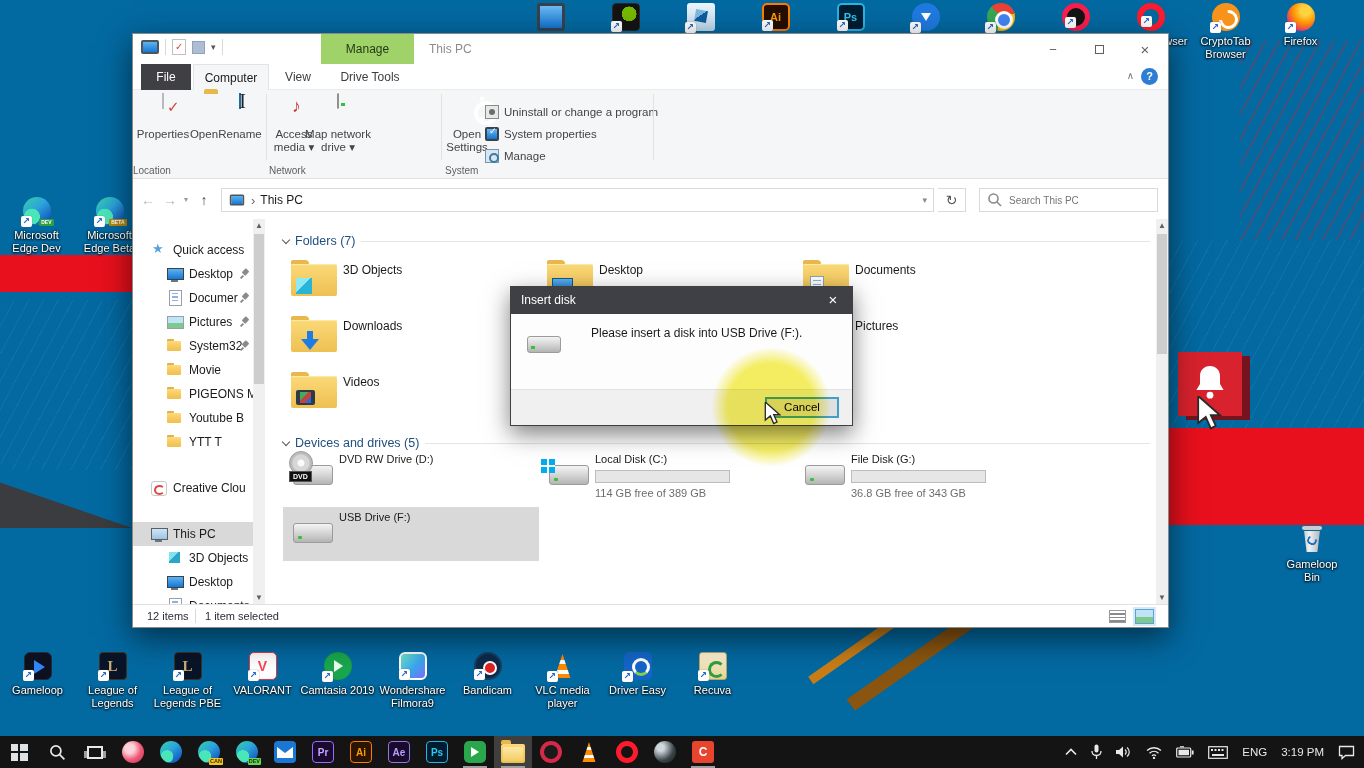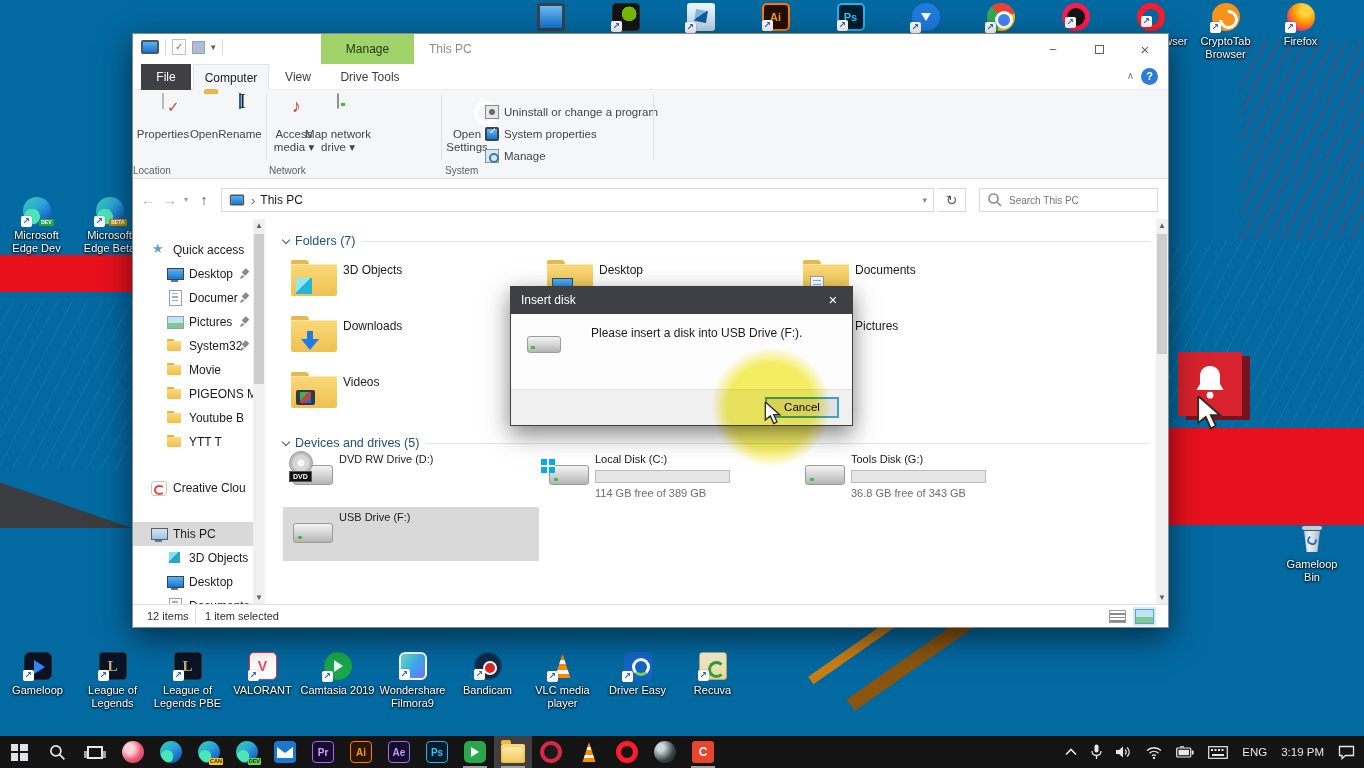--- a/index.html
+++ b/index.html
@@ -777,21 +777,21 @@
               <span class="dname">Local Disk (C:)</span>
               <span class="dbar"><span class="fill" style="width: 70.7%;"></span></span>
               <span class="dsub">114 GB free of 389 GB</span>
             </div>
 
 
             <div class="tile">
 
               <span class="drv"></span>
 
-              <span class="dname">Tools Disk (G:)</span>
+              <span class="dname">File Disk (G:)</span>
               <span class="dbar"><span class="fill" style="width: 89.3%;"></span></span>
               <span class="dsub">36.8 GB free of 343 GB</span>
             </div>
 
             <div class="tile sel">
 
               <span class="drv"></span>
 
               <span class="dname">USB Drive (F:)</span>
 

